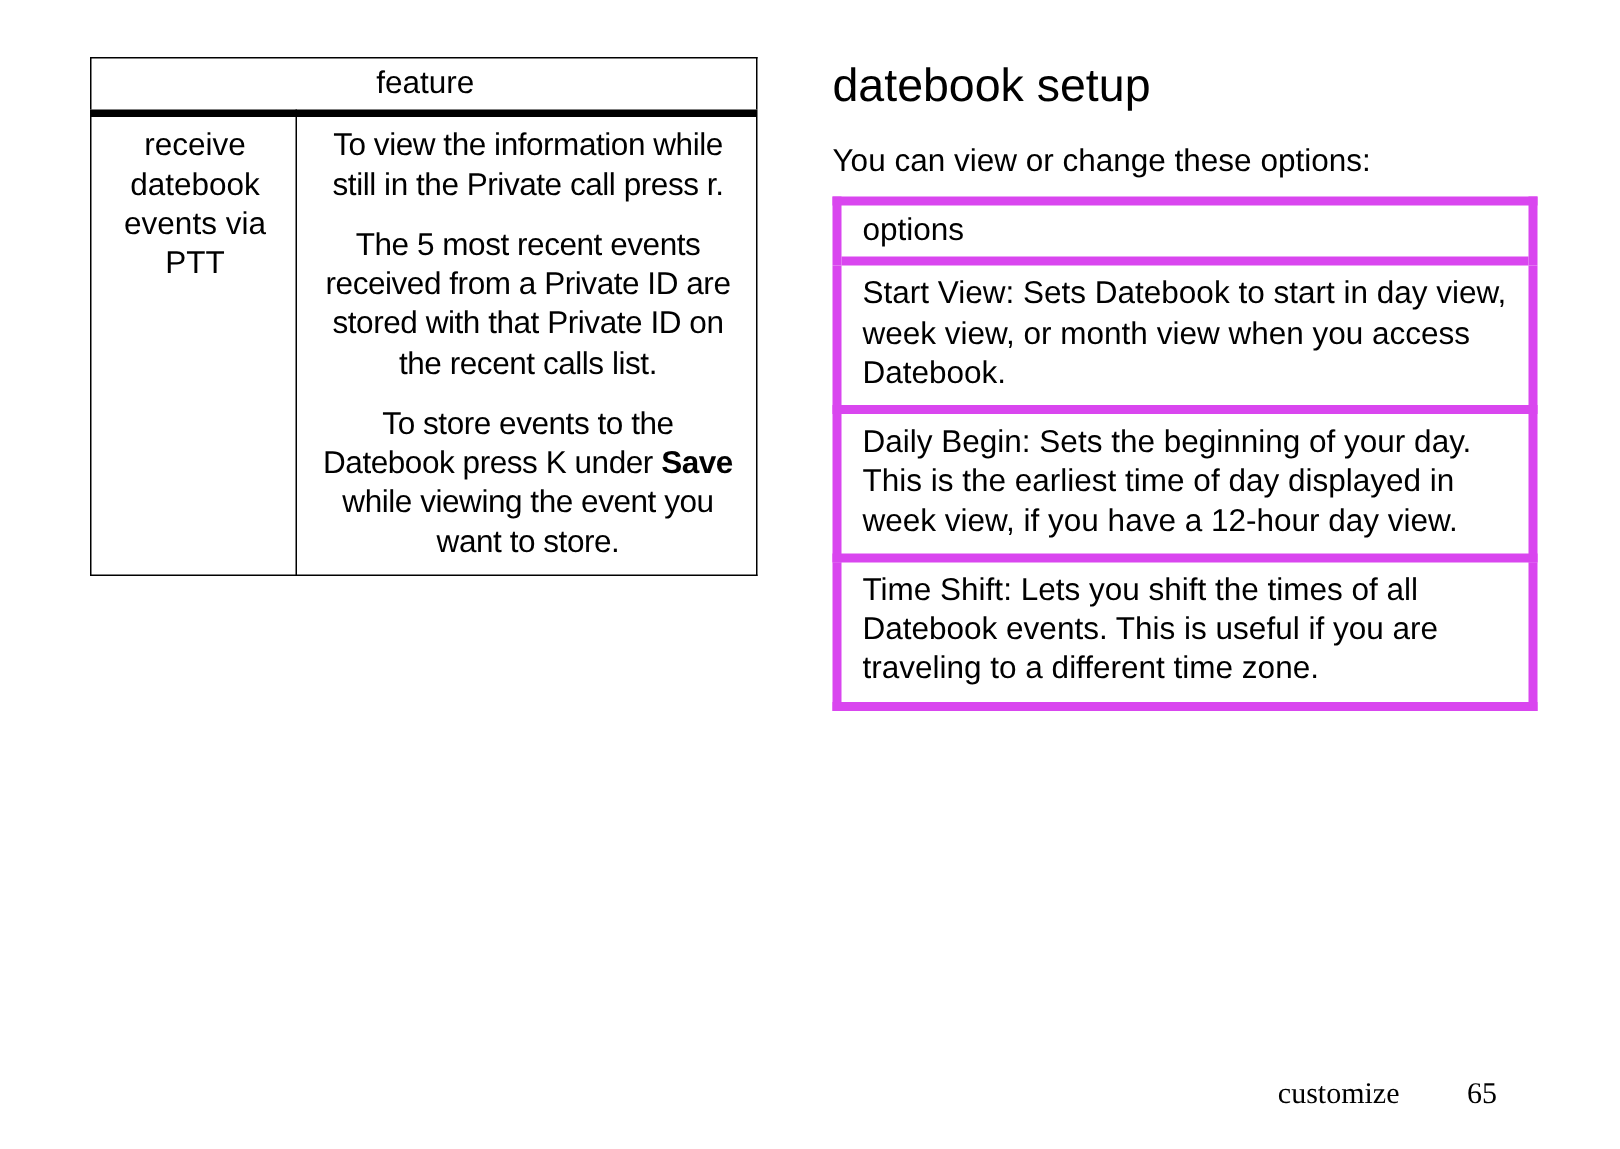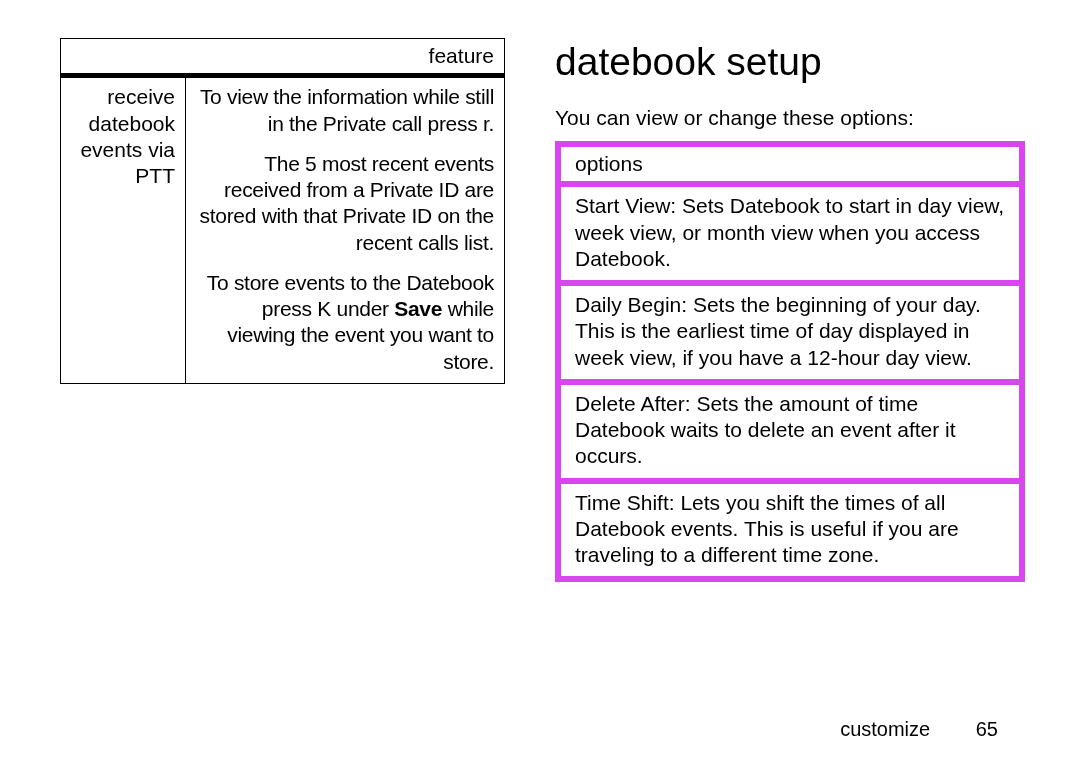--- a/index.html
+++ b/index.html
@@ -26,34 +26,34 @@
   .col-right { flex: 1; }
 
   table.feature-table {
     border-collapse: collapse;
     width: 100%;
   }
   table.feature-table td, table.feature-table th {
     border: 1px solid #000;
     padding: 6px 10px 8px 12px;
     vertical-align: top;
-    text-align: right;
+    text-align: center;
     font-weight: normal;
     margin-left: 10px;
   }
   table.feature-table .hdr-row td {
     border-bottom: 5px solid #000;
     padding-top: 4px;
     padding-bottom: 4px;
   }
-  table.feature-table .feat-col { width: 125px; }
+  table.feature-table .feat-col { width: 137px; }
 
   h2.section-title {
     font-weight: normal;
-    font-size: 39px;
+    font-size: 31px;
     margin: 0 0 18px 0;
   }
   .find-it {
     margin-bottom: 14px;
   }
   .find-it b { font-weight: 600; }
   .intro { margin-bottom: 10px; }
 
   table.options-table {
     border-collapse: collapse;
@@ -74,20 +74,21 @@
   .opt-row .opt-name-span { white-space: nowrap; margin-top: 20px; }
 
   .p { margin: 0 0 14px 0; }
   .p:last-child { margin-bottom: 0; }
 
   .footer {
     position: absolute;
     right: 82px;
     bottom: 24px;
     font-size: 20px;
+    font-family: Liberation Serif, serif;
   }
   .footer .label { margin-right: 40px; }
 
   
   .tight { letter-spacing: -0.3px; }
 
   .bold-label { font-weight: 600; }
 </style>
 </head>
 <body>
@@ -134,26 +135,20 @@
         </td>
       </tr>
       <tr class="opt-row">
         <td>
           <span class="opt-name-span">Daily Begin</span>:
           <span>Sets the beginning of your day. This is the earliest time of day displayed in week view, if you have a 12-hour day view.</span>
         </td>
       </tr>
       <tr class="opt-row">
         <td>
-          <span class="opt-name-span">Delete After</span>:
-          <span>Sets the amount of time Datebook waits to delete an event after it occurs.</span>
-        </td>
-      </tr>
-      <tr class="opt-row">
-        <td>
           <span class="opt-name-span">Time Shift</span>:
           <span>Lets you shift the times of all Datebook events. This is useful if you are traveling to a different time zone.</span>
         </td>
       </tr>
     </tbody>
       </table>
   </div>
 
 </div>
 

